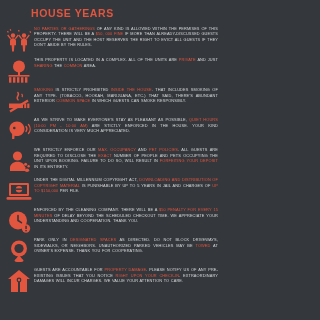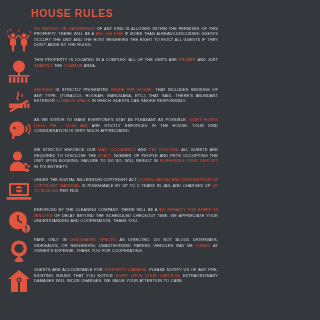--- a/index.html
+++ b/index.html
@@ -81,21 +81,21 @@
     color: #e2553f;
   }
   .r1 .rtext { font-size: 3.85px; }
 </style>
 </head>
 <body>
 
 <div class="page">
 
   <div class="header">
-    <div class="title">HOUSE RULES</div>
+    <div class="title">HOUSE YEARS</div>
   </div>
 
   <div class="rules">
 
     <div class="rule r1">
       <div class="icon-cell">
         <svg width="26" height="24" viewBox="0 0 26 24">
           <g fill="#e2553f">
             <circle cx="7" cy="6.5" r="2.2"></circle>
             <path d="M7 9.2c-1.7 0-3 1.1-3 2.6v4.4h1.6l.5 6.2h1.8l.5-6.2H10v-4.4c0-1.5-1.3-2.6-3-2.6z"></path>

